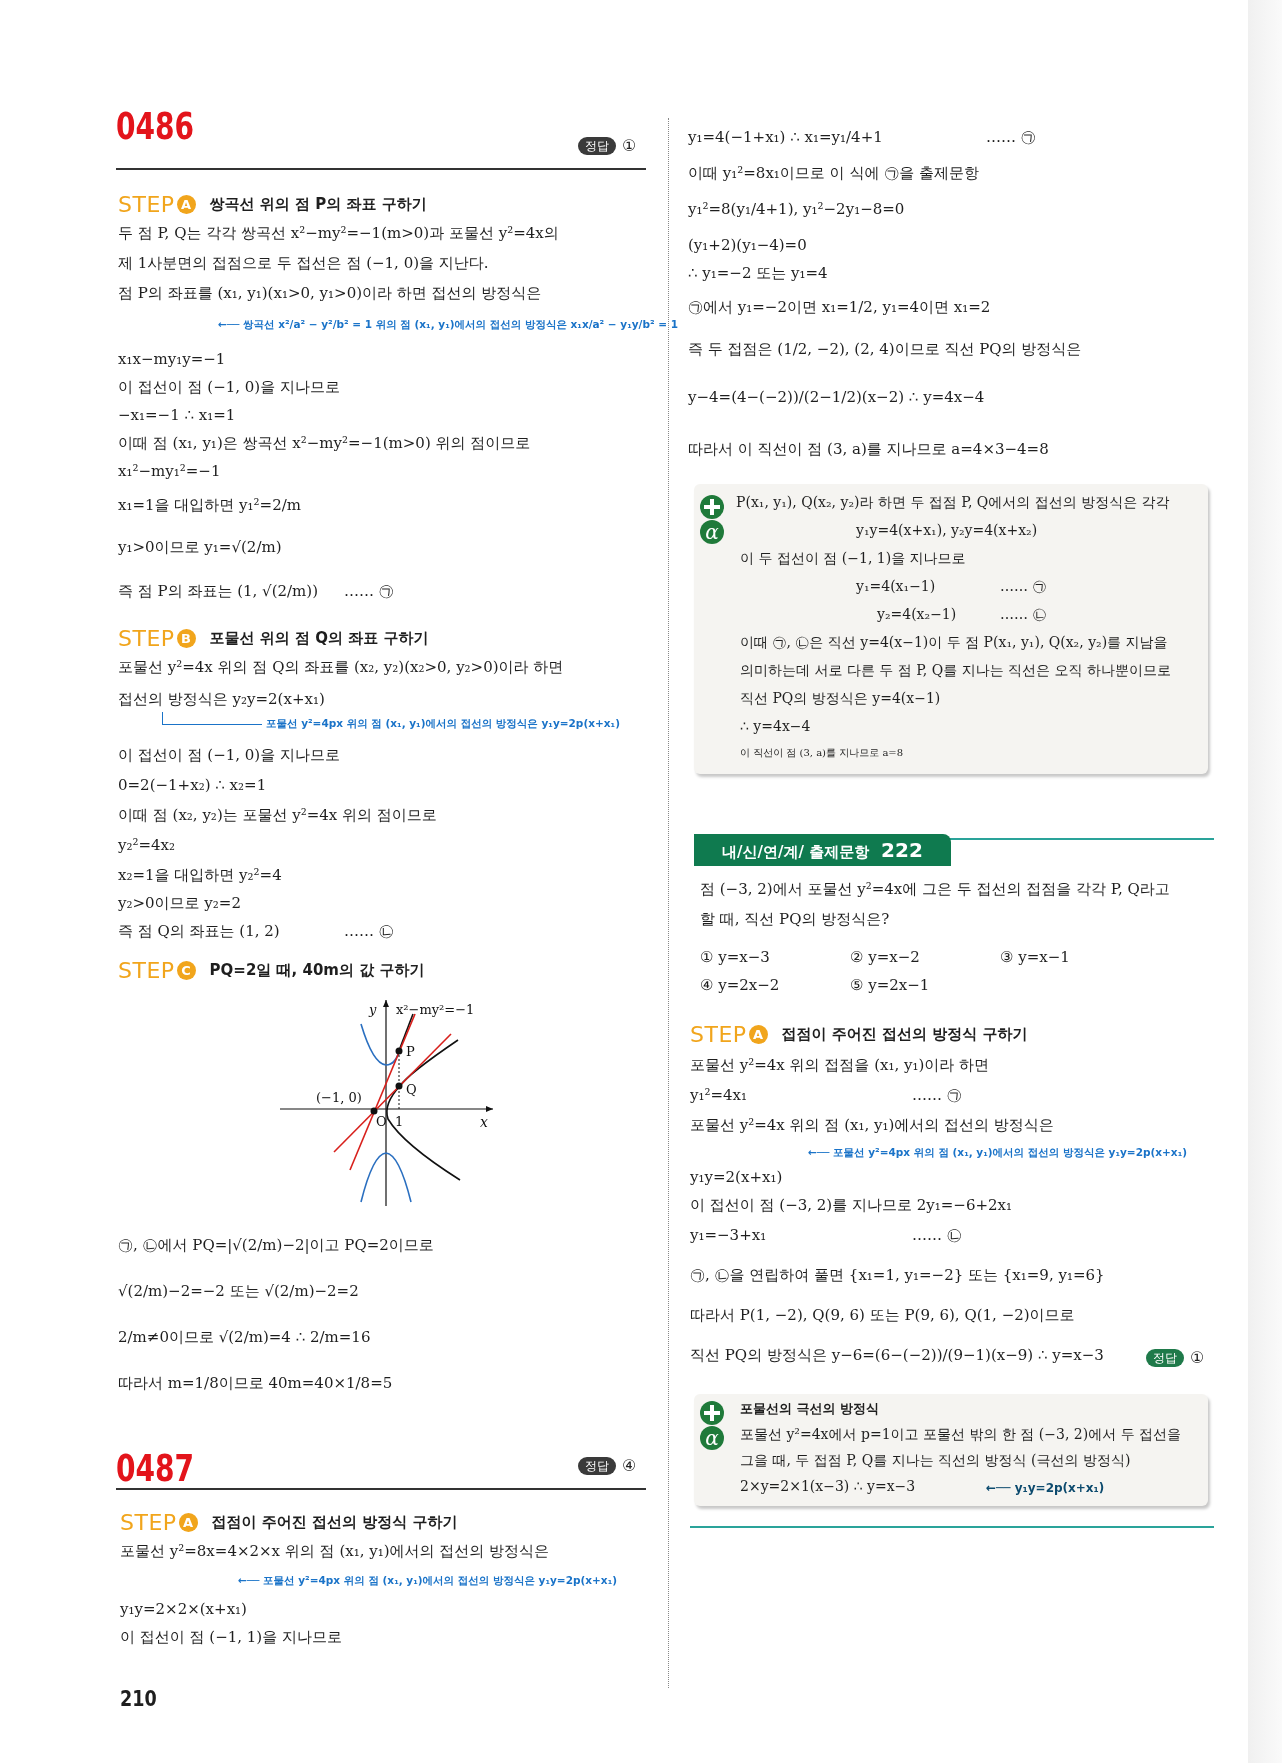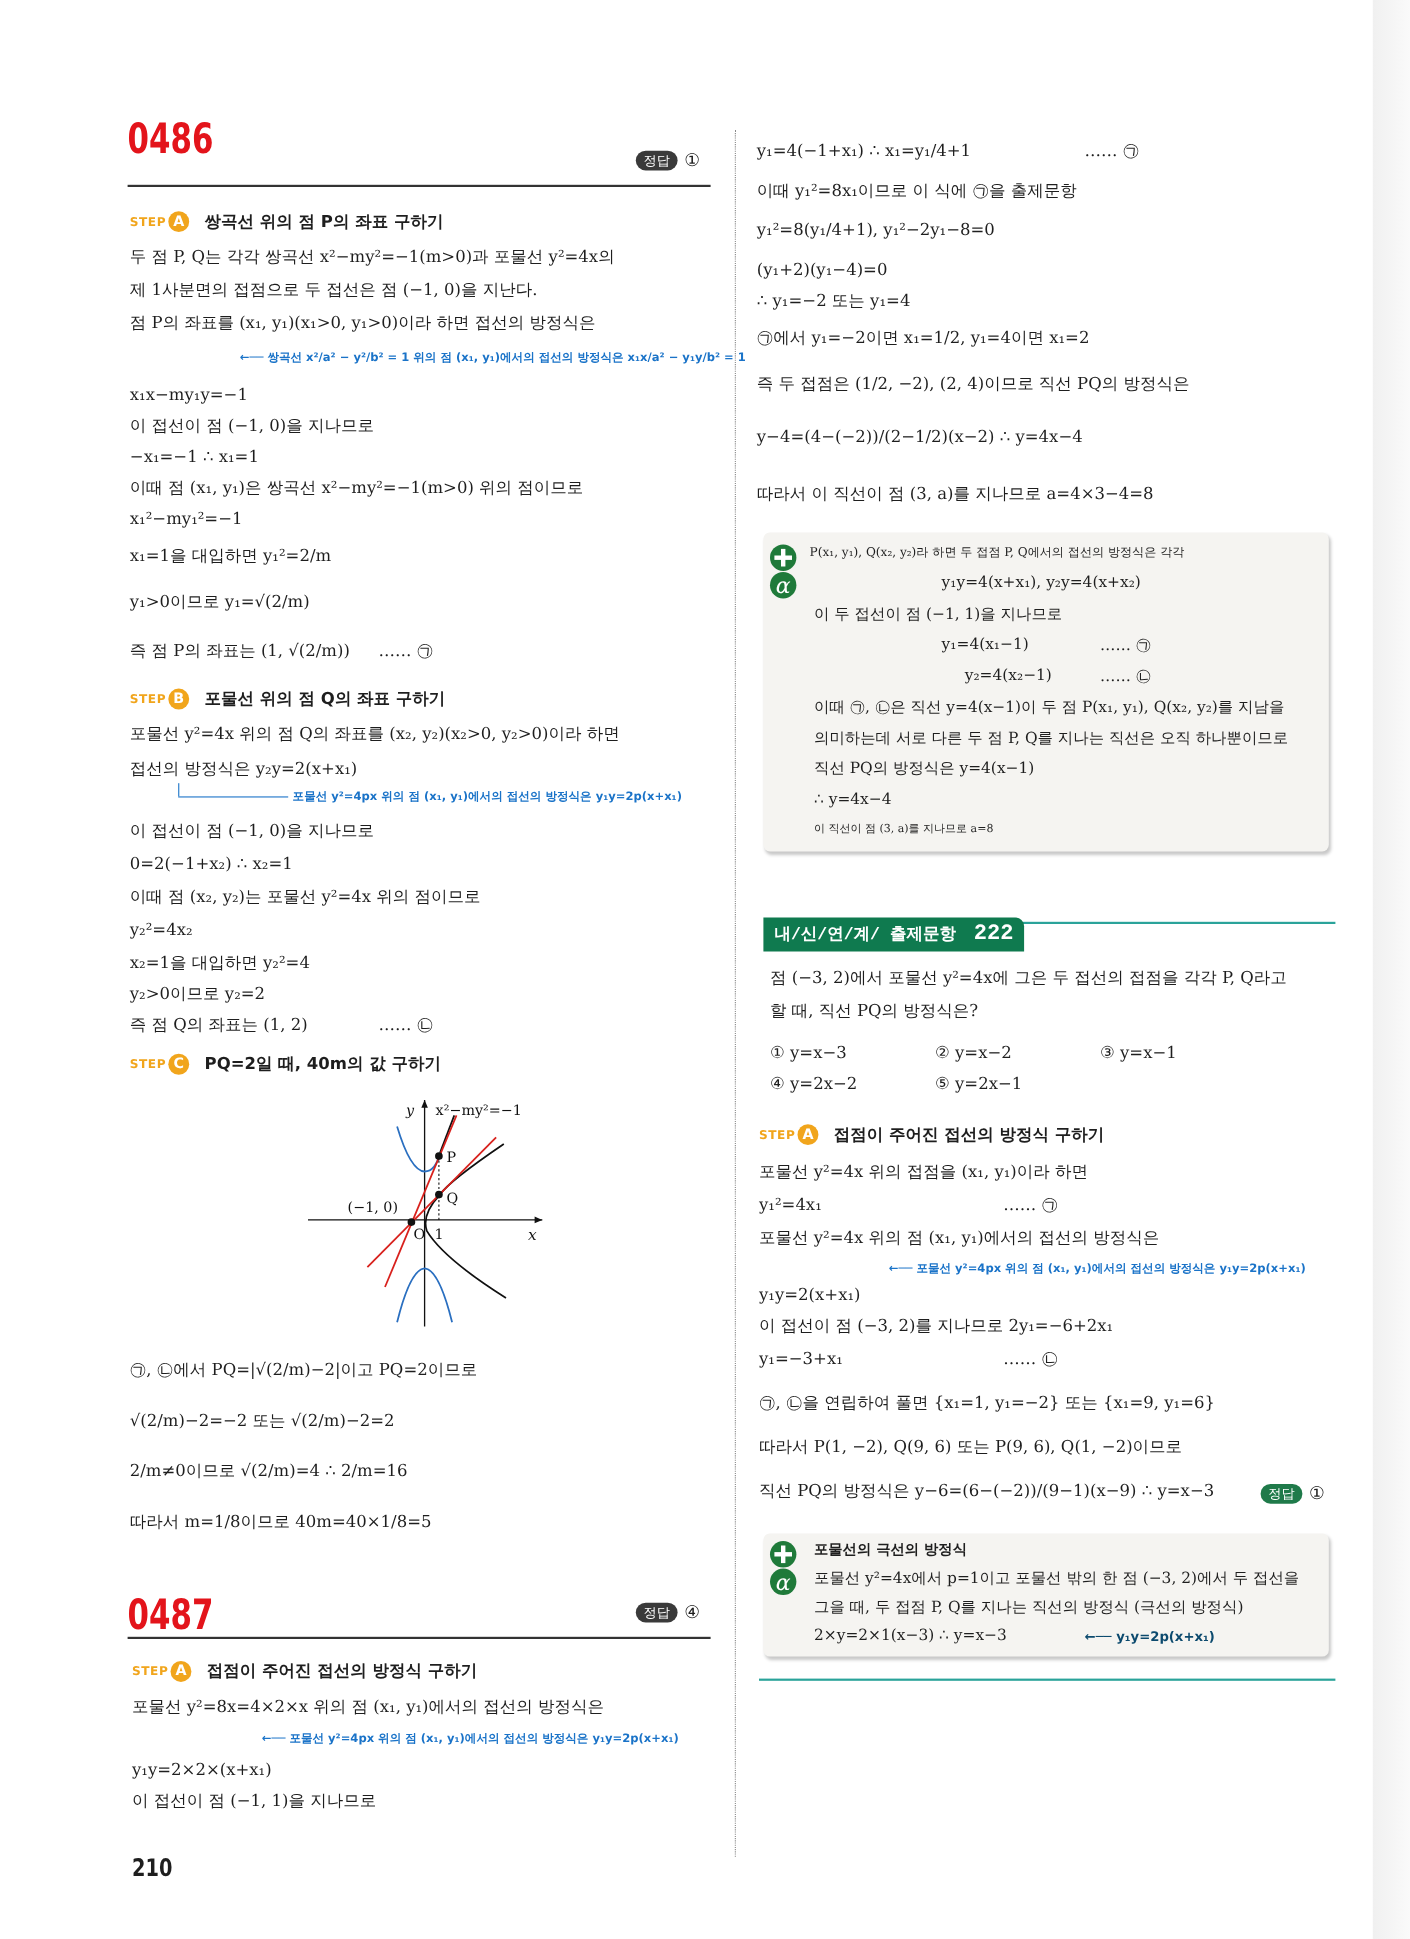--- a/index.html
+++ b/index.html
@@ -7,28 +7,28 @@
   .page{position:absolute;left:0;top:0;width:1248px;height:1763px;background:#fff;}
   .edge{position:absolute;left:1248px;top:0;width:34px;height:1763px;background:linear-gradient(90deg,#f0f0f0,#fafafa);}
   .divider-v{position:absolute;left:668px;top:118px;height:1570px;border-left:1px dotted #888;}
   .probnum{position:absolute;font-family:"DejaVu Sans Condensed","DejaVu Sans",sans-serif;font-weight:bold;font-size:38px;color:#e3141b;letter-spacing:0px;transform:scaleX(0.82);transform-origin:left;}
   .answer{position:absolute;display:flex;align-items:center;gap:6px;}
   .badge{display:inline-block;background:#3a3a3a;color:#fff;border-radius:10px;font-size:12px;padding:2px 7px;line-height:14px;}
   .badge.green{background:#1f7a4a;}
   .circ{font-size:16px;}
   .rule{position:absolute;height:2px;background:#333;}
   .step{position:absolute;display:flex;align-items:center;gap:6px;font-size:15px;font-weight:bold;}
-  .steptag{color:#f1a51c;font-weight:bold;font-size:11px;letter-spacing:0.5px;}
+  .steptag{color:#f1a51c;font-weight:normal;font-size:22px;letter-spacing:0.5px;}
   .stepletter{display:inline-block;width:19px;height:19px;border-radius:50%;background:#f1a51c;color:#fff;font-size:13px;text-align:center;line-height:19px;font-weight:bold;margin-left:-4px;}
   .ln{position:absolute;font-size:15px;white-space:nowrap;font-family:"DejaVu Serif","Liberation Serif",serif;}
   .note{position:absolute;font-size:10.5px;color:#1a73c8;white-space:nowrap;font-weight:bold;}
   .note.red{color:#0c4a6e;}
   .tip{position:absolute;background:#f5f4f1;border-radius:6px;box-shadow:2px 3px 3px #c8c8c8;}
   .tipicon{position:absolute;width:28px;height:52px;}
-  .ribbon{position:absolute;background:#0f7a4f;color:#fff;font-size:17px;font-weight:bold;padding:4px 10px;border-radius:0 8px 0 0;font-family:Liberation Mono, monospace;}
+  .ribbon{position:absolute;background:#0f7a4f;color:#fff;font-size:17px;font-weight:bold;padding:4px 28px;border-radius:0 8px 0 0;}
   .hr-teal{position:absolute;height:2px;background:#2aa39a;}
   .graph{position:absolute;}
   .pagenum{position:absolute;font-size:22px;font-weight:bold;transform:scaleX(0.8);transform-origin:left;}
 </style>
 </head>
 <body>
 
 <div class="page">
 
   <div class="probnum" style="left:116px;top:104px;">0486</div>
@@ -152,21 +152,21 @@
   <div class="ln" style="left:688px;top:440px;">따라서 이 직선이 점 (3, a)를 지나므로 a=4×3−4=8</div>
 
   <div class="tip" style="left:694px;top:484px;width:514px;height:290px;">
     <svg class="tipicon" style="left:4px;top:10px;" viewBox="0 0 28 52">
       <circle cx="14" cy="13" r="12" fill="#1f7a3a"></circle>
       <rect x="12" y="5" width="4" height="16" fill="#fff"></rect>
         <rect x="6" y="11" width="16" height="4" fill="#fff"></rect>
       <circle cx="14" cy="38" r="12" fill="#1f7a3a"></circle>
       <text x="14" y="45" font-family="DejaVu Serif, serif" font-style="italic" font-size="20" fill="#fff" text-anchor="middle">α</text>
     </svg>
-    <div class="ln" style="left:42px;top:10px;font-size:11px;">P(x₁, y₁), Q(x₂, y₂)라 하면 두 접점 P, Q에서의 접선의 방정식은 각각</div>
+    <div class="ln" style="left:42px;top:10px;font-size:14px;">P(x₁, y₁), Q(x₂, y₂)라 하면 두 접점 P, Q에서의 접선의 방정식은 각각</div>
     <div class="ln" style="left:162px;top:38px;font-size:14px;">y₁y=4(x+x₁), y₂y=4(x+x₂)</div>
     <div class="ln" style="left:46px;top:66px;font-size:14px;">이 두 접선이 점 (−1, 1)을 지나므로</div>
     <div class="ln" style="left:162px;top:94px;font-size:14px;">y₁=4(x₁−1)</div>
     <div class="ln" style="left:306px;top:94px;font-size:14px;">…… ㉠</div>
     <div class="ln" style="left:162px;top:122px;font-size:14px;margin-left:21px;">y₂=4(x₂−1)</div>
     <div class="ln" style="left:306px;top:122px;font-size:14px;">…… ㉡</div>
     <div class="ln" style="left:46px;top:150px;font-size:14px;">이때 ㉠, ㉡은 직선 y=4(x−1)이 두 점 P(x₁, y₁), Q(x₂, y₂)를 지남을</div>
     <div class="ln" style="left:46px;top:178px;font-size:14px;">의미하는데 서로 다른 두 점 P, Q를 지나는 직선은 오직 하나뿐이므로</div>
     <div class="ln" style="left:46px;top:206px;font-size:14px;">직선 PQ의 방정식은 y=4(x−1)</div>
     <div class="ln" style="left:46px;top:234px;font-size:14px;">∴ y=4x−4</div>

